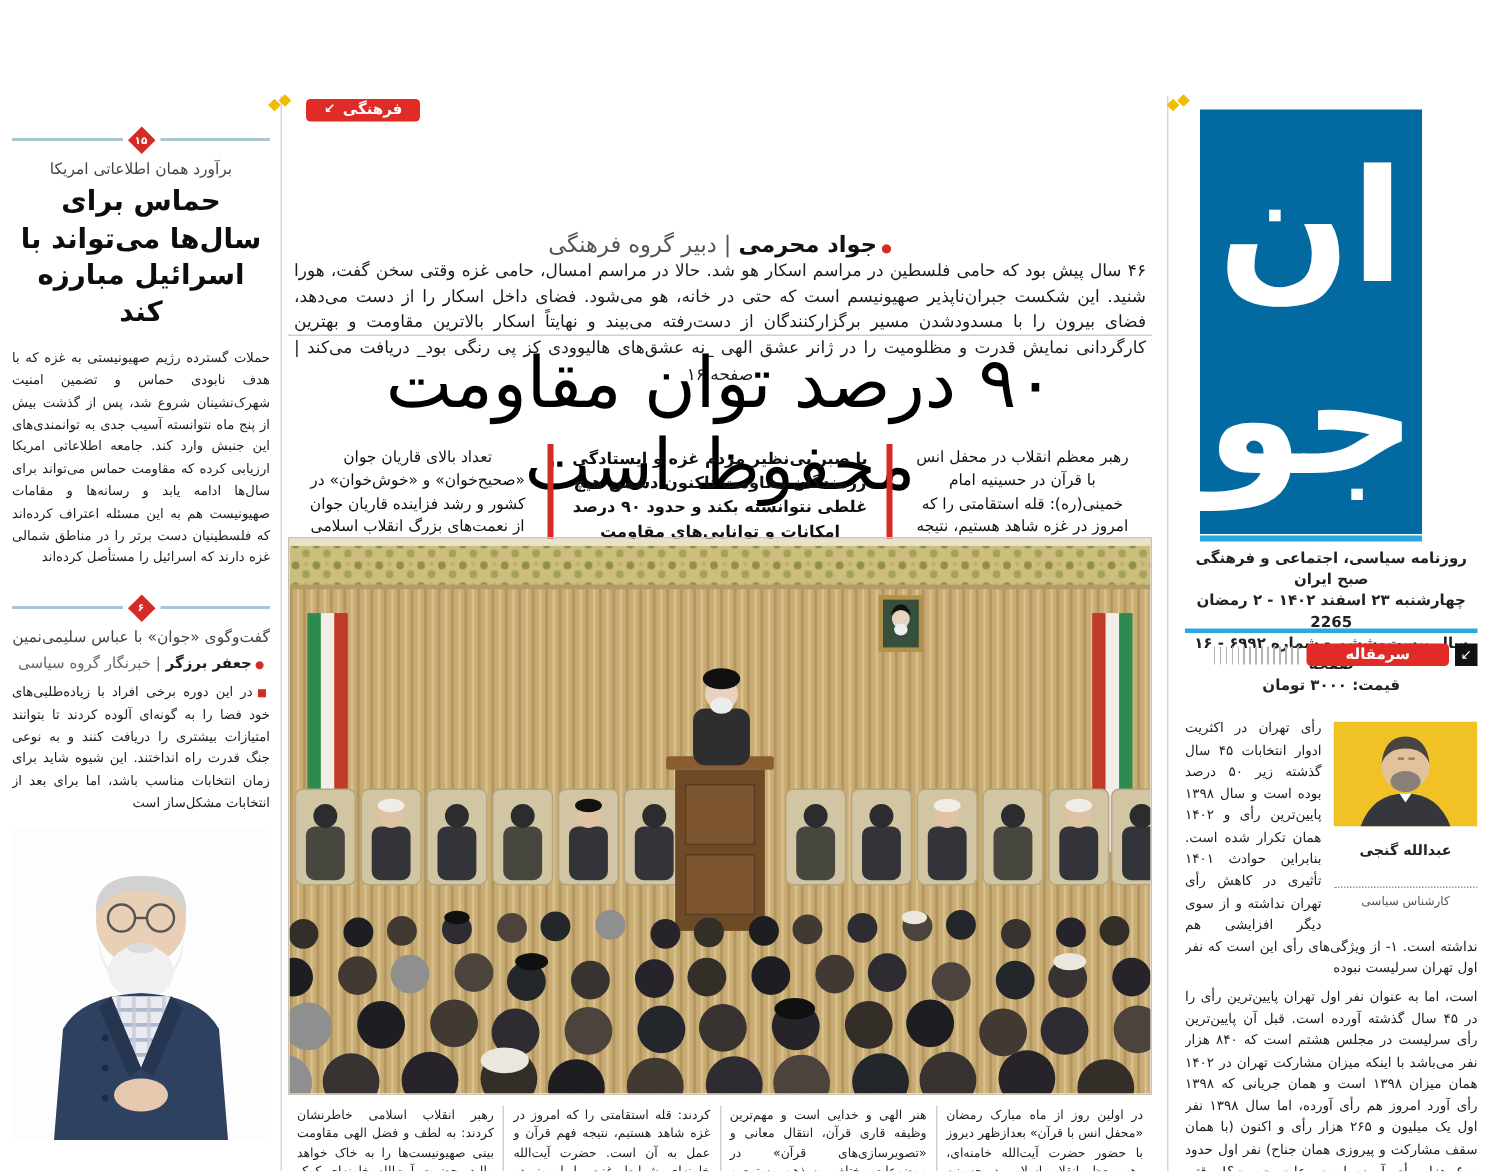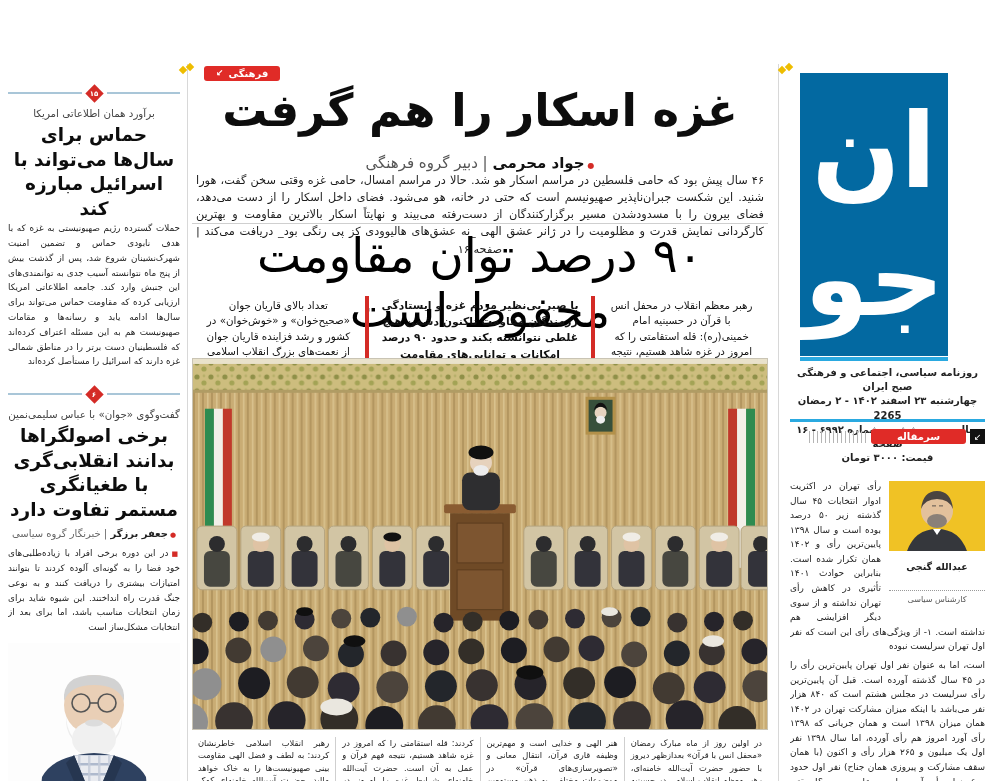--- a/index.html
+++ b/index.html
@@ -70,21 +70,21 @@
   .bcol{flex:1;padding:0 6px;font-size:8.3px;line-height:1.5;text-align:justify;color:#222;}
   .bcol:not(:last-child){border-left:1px solid #cfcfcf;}
 
   
   .sidebar{left:8px;top:0;width:172px;height:781px;overflow:hidden;}
   .sb-kicker{text-align:center;font-size:10.3px;color:#444;margin-top:7px;}
   .sb-h3{text-align:center;font-size:18.5px;font-weight:bold;line-height:1.33;color:#0d0d0d;margin:4px 0 0;}
   .sb-byline{text-align:center;font-size:10px;color:#666;margin-top:6px;}
   .sb-byline .dot::before{content:"●";color:#d42b26;font-size:7px;margin-left:2px;}
   .sb-byline b{color:#222;}
-  .sb-body{font-size:8.8px;line-height:1.68;text-align:justify;color:#222;}
+  .sb-body{font-size:8.8px;line-height:1.68;text-align:justify;color:#222;margin-top:11px;}
   .redsq::before{content:"■";color:#d42b26;font-size:7px;margin-left:3px;}
   .sb-photo{width:172px;height:208px;margin-top:8px;} .mt18{margin-top:18px;} .mt86{margin-top:86px;}
 </style>
 </head>
 <body>
 
 <div class="page">
 
   <div class="vrule" style="left:187px;"></div>
   <div class="vrule" style="left:778px;"></div>
@@ -141,21 +141,20 @@
 
   </div>
 
   <div class="abs main">
 
     <span class="cult-badge pill">
       <span class="arrow">↙</span>
       <span>فرهنگی</span>
     </span>
 
-    <h1 class="main-h1" style="margin:0;">غزه اسکار را هم گرفت</h1>
 
     <div class="byline">
       <span class="dot"></span><b>جواد محرمی</b><span> | </span><span>دبیر گروه فرهنگی</span>
     </div>
 
     <p class="main-lead" style="margin:0;">۴۶ سال پیش بود که حامی فلسطین در مراسم اسکار هو شد. حالا در مراسم امسال، حامی غزه وقتی سخن گفت، هورا شنید. این شکست جبران‌ناپذیر صهیونیسم است که حتی در خانه، هو می‌شود. فضای داخل اسکار را از دست می‌دهد، فضای بیرون را با مسدودشدن مسیر برگزارکنندگان از دست‌رفته می‌بیند و نهایتاً اسکار بالاترین مقاومت و بهترین کارگردانی نمایش قدرت و مظلومیت را در ژانر عشق الهی _نه عشق‌های هالیوودی کز پی رنگی بود_ دریافت می‌کند | صفحه ۱۶</p>
 
     <div class="main-div"></div>
 
     <h2 class="main-h2" style="margin:0;">۹۰ درصد توان مقاومت محفوظ است</h2>
@@ -350,21 +349,20 @@
     <div class="sb-body">حملات گسترده رژیم صهیونیستی به غزه که با هدف نابودی حماس و تضمین امنیت شهرک‌نشینان شروع شد، پس از گذشت بیش از پنج ماه نتوانسته آسیب جدی به توانمندی‌های این جنبش وارد کند. جامعه اطلاعاتی امریکا ارزیابی کرده که مقاومت حماس می‌تواند برای سال‌ها ادامه یابد و رسانه‌ها و مقامات صهیونیست هم به این مسئله اعتراف کرده‌اند که فلسطینیان دست برتر را در مناطق شمالی غزه دارند که اسرائیل را مستأصل کرده‌اند</div>
 
     <div class="sb-divider mt18">
       <span class="line"></span>
       <span class="diamond">
           <b>۶</b>
         </span>
       <span class="line"></span>
     </div>
     <div class="sb-kicker">گفت‌وگوی «جوان» با عباس سلیمی‌نمین</div>
-    <h3 class="sb-h3">برخی اصولگراها بدانند انقلابی‌گری با طغیانگری مستمر تفاوت دارد</h3>
     <div class="sb-byline">
       <span class="dot"></span><b>جعفر برزگر</b><span> | </span><span>خبرنگار گروه سیاسی</span>
     </div>
     <div class="sb-body" style="margin-top:7px;">
       <span class="redsq"></span><span>در این دوره برخی افراد با زیاده‌طلبی‌های خود فضا را به گونه‌ای آلوده کردند تا بتوانند امتیازات بیشتری را دریافت کنند و به نوعی جنگ قدرت راه انداختند. این شیوه شاید برای زمان انتخابات مناسب باشد، اما برای بعد از انتخابات مشکل‌ساز است</span>
     </div>
 
     
     <svg class="sb-photo" viewBox="0 0 172 208">
       <defs>

